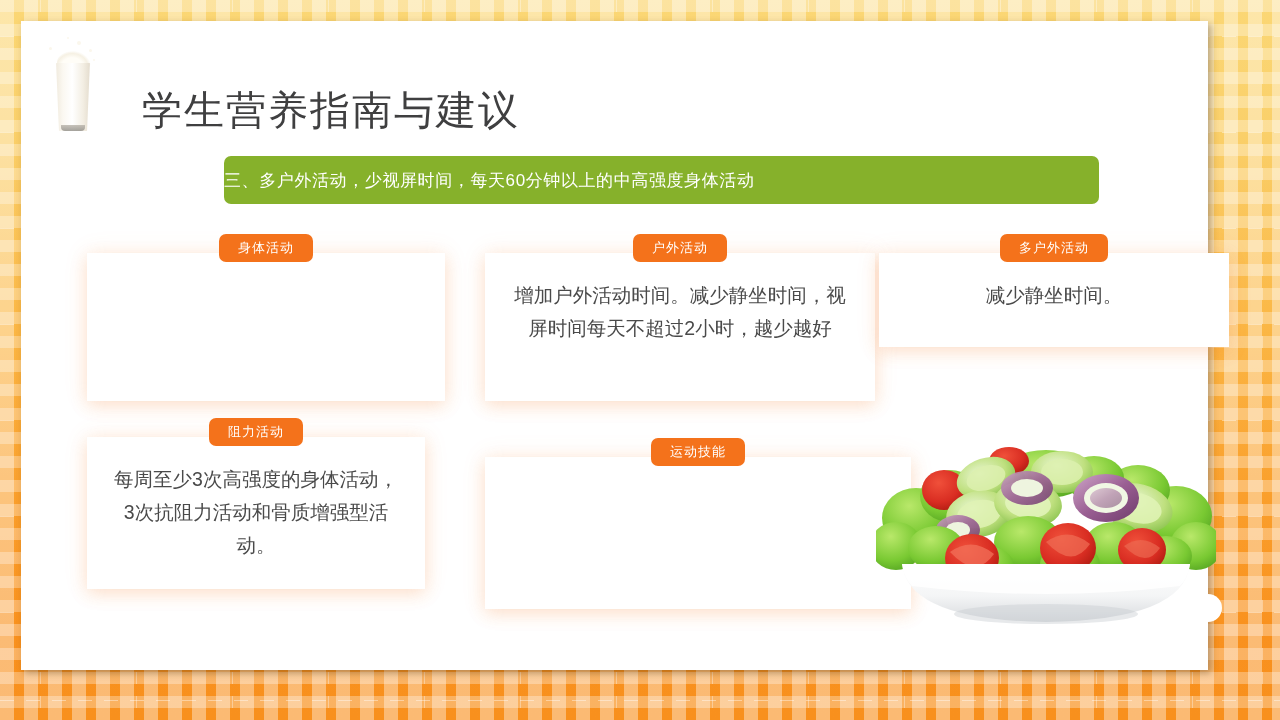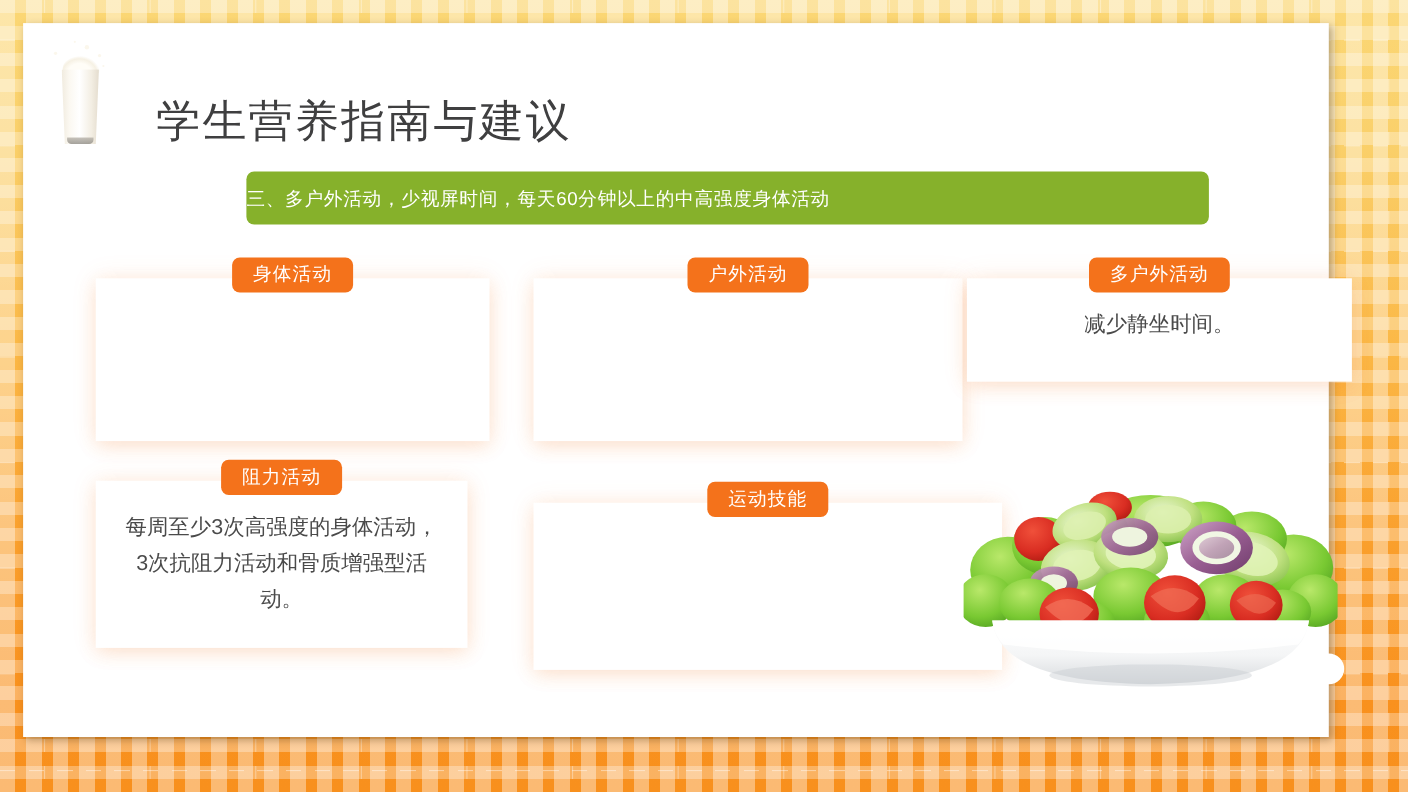--- a/index.html
+++ b/index.html
@@ -78,21 +78,21 @@
 
   
   .card{
     position:absolute; background:#fff;
     box-shadow:0 5px 16px rgba(244,120,27,.17), 0 0 22px rgba(246,150,80,.13);
   }
   .card-tag{
     position:absolute; top:-19px; left:50%; transform:translateX(-50%);
     background:#F4721B; color:#fff;
     border-radius:7px; padding:7px 19px 8px;
-    font-size:17px; letter-spacing:1px; white-space:nowrap;
+    font-size:13px; letter-spacing:1px; white-space:nowrap;
     line-height:1;
   }
   .card-body{
     color:#4a4a4a; font-size:19.5px; line-height:33px;
     text-align:center; padding:0 22px;
   }
   #card-0{left:66px;  top:232px; width:358px; height:148px;}
   #card-1{left:464px; top:232px; width:390px; height:148px;}
   #card-2{left:858px; top:232px; width:350px; height:94px;}
   #card-3{left:66px;  top:416px; width:338px; height:152px;}
@@ -156,20 +156,21 @@
   <div id="section-banner">
     <span class="txt">三、多户外活动，少视屏时间，每天60分钟以上的中高强度身体活动</span>
   </div>
 
   <div class="card" id="card-0">
     <div class="card-tag">身体活动</div>
   </div>
 
   <div class="card" id="card-1">
     <div class="card-tag">户外活动</div>
+    <div class="card-body">增加户外活动时间。减少静坐时间，视屏时间每天不超过2小时，越少越好</div>
   </div>
 
   <div class="card" id="card-2">
     <div class="card-tag">多户外活动</div>
     <div class="card-body">减少静坐时间。</div>
   </div>
 
   <div class="card" id="card-3">
     <div class="card-tag">阻力活动</div>
     <div class="card-body">每周至少3次高强度的身体活动，3次抗阻力活动和骨质增强型活动。</div>

